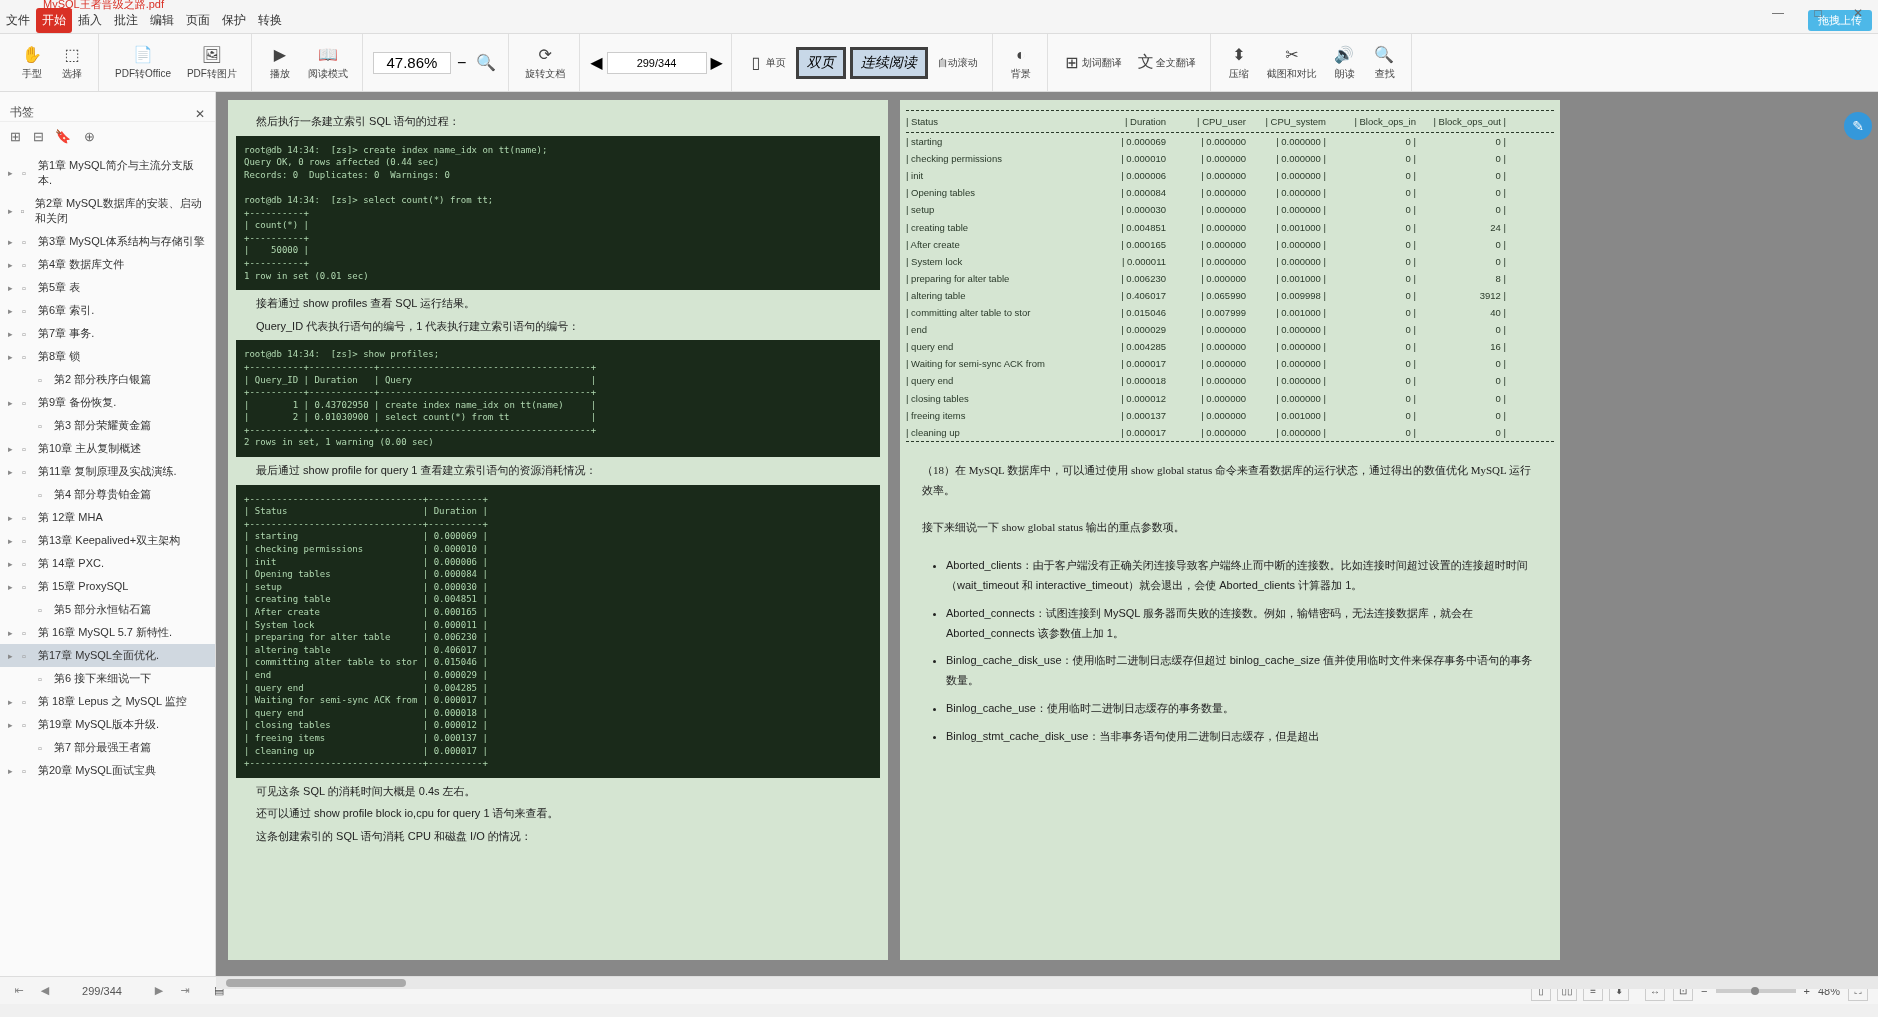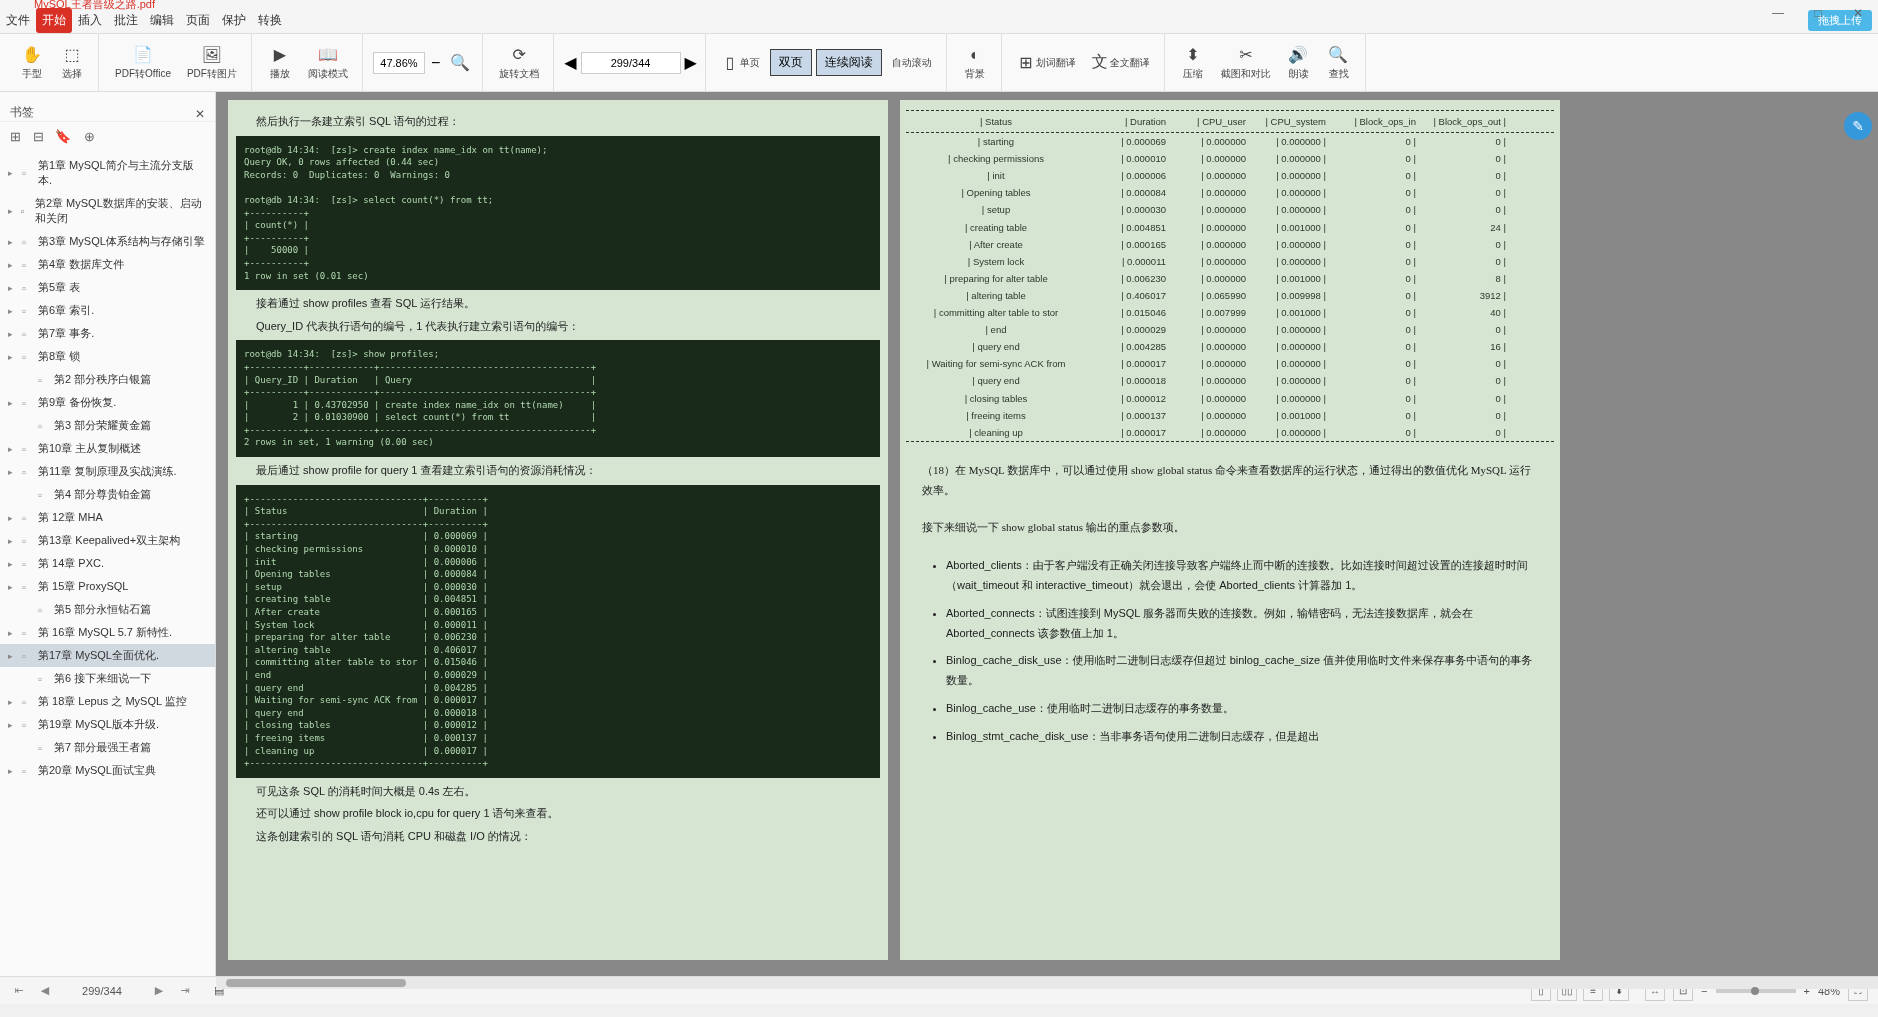--- a/index.html
+++ b/index.html
@@ -1,40 +1,40 @@
 <!DOCTYPE html>
 <html><head>
 <meta charset="utf-8">
 <style>
 * { margin: 0; padding: 0; box-sizing: border-box; font-family: "Microsoft YaHei", Arial, sans-serif; }
 body { background: #f0f0f0; overflow: hidden; width: 1878px; height: 1017px; position: relative; }
 
 
-.titlebar { height: 8px; background: #f5f5f5; display: flex; align-items: center; padding-left: 34px; font-size: 11px; color: #666; }
+.titlebar { height: 8px; background: #f5f5f5; display: flex; align-items: center; padding-left: 43px; font-size: 11px; color: #666; }
 .titlebar .tab { color: #d93025; }
 
 
 .menubar { height: 26px; background: #f5f5f5; display: flex; align-items: center; border-bottom: 1px solid #ddd; }
 .menubar .item { padding: 4px 6px; font-size: 12px; color: #333; cursor: pointer; }
 .menubar .item.active { background: #d93025; color: #fff; border-radius: 3px; }
 .menubar .spacer { flex: 1; }
 .menubar .right-btn { padding: 3px 10px; font-size: 11px; background: #4db8e8; color: #fff; border-radius: 3px; margin-right: 6px; }
 
 
 .toolbar { height: 58px; background: #f9f9f9; display: flex; align-items: center; border-bottom: 1px solid #ddd; padding: 0 6px; gap: 2px; }
 .tool-group { display: flex; align-items: center; gap: 4px; padding: 0 8px; border-right: 1px solid #e0e0e0; height: 100%; }
 .tool-btn { display: flex; flex-direction: column; align-items: center; justify-content: center; padding: 4px 6px; font-size: 10px; color: #444; cursor: pointer; min-width: 36px; }
 .tool-btn .icon { width: 20px; height: 20px; display: flex; align-items: center; justify-content: center; font-size: 16px; margin-bottom: 2px; }
 .tool-btn.small { flex-direction: row; min-width: auto; }
 .tool-btn.small .icon { width: 16px; height: 16px; margin: 0 2px 0 0; }
 .zoom-box { display: flex; align-items: center; gap: 2px; }
-.zoom-input { width: 52px; height: 22px; border: 1px solid #ccc; font-size: 11px; text-align: center; }
+.zoom-input { width: 78px; height: 22px; border: 1px solid #ccc; font-size: 15px; text-align: center; }
 .page-nav { display: flex; align-items: center; gap: 4px; }
 .page-input { width: 100px; height: 22px; border: 1px solid #ccc; font-size: 11px; text-align: center; }
-.mode-btn { padding: 4px 8px; font-size: 12px; background: #fff; border: 1px solid #404040; }
+.mode-btn { padding: 4px 8px; font-size: 14px; background: #fff; border: 3px solid #404040; font-style: italic; }
 .mode-btn.active { background: #c8d8e8; }
 
 
 .main { display: flex; height: 884px; }
 
 
 .sidebar { width: 216px; background: #fafafa; border-right: 1px solid #ddd; display: flex; flex-direction: column; }
 .sidebar-header { height: 30px; display: flex; align-items: flex-end; justify-content: space-between; padding: 0 10px; font-size: 12px; color: #555; border-bottom: 1px solid #eee; }
 .sidebar-tools { height: 28px; display: flex; align-items: center; gap: 12px; padding: 0 10px; }
 .sidebar-tools span { font-size: 13px; color: #666; cursor: pointer; }
@@ -46,21 +46,21 @@
 .bookmark-item.sub { padding-left: 24px; }
 
 
 .docarea { flex: 1; background: #888; overflow: auto; display: flex; gap: 12px; padding: 8px 12px; position: relative; }
 .page { background: #d5e5d2; width: 660px; height: 860px; padding: 8px; font-size: 10px; color: #222; flex-shrink: 0; }
 .page p { margin: 5px 20px; font-size: 11px; line-height: 1.6; }
 .terminal { background: #1a2a1a; color: #b0d8b0; font-family: monospace; font-size: 9px; padding: 8px; margin: 4px 0; white-space: pre; line-height: 1.4; }
 .page2 { font-family: monospace; font-size: 9.5px; padding: 10px 6px; }
 .status-table { color: #2a3a2a; line-height: 1.8; }
 .status-row { display: flex; }
-.status-row .c1 { width: 180px; text-align: center; }
+.status-row .c1 { width: 180px; }
 .status-row .c2 { width: 80px; text-align: right; }
 .status-row .c3 { width: 80px; text-align: right; }
 .status-row .c4 { width: 80px; text-align: right; }
 .status-row .c5 { width: 90px; text-align: right; }
 .status-row .c6 { width: 90px; text-align: right; }
 .page2 .body-text { font-family: "Microsoft YaHei"; font-size: 11px; line-height: 1.8; margin: 18px 16px; }
 .page2 ul { margin: 6px 20px 18px 40px; font-family: "Microsoft YaHei"; font-size: 11px; line-height: 1.8; }
 .page2 li { margin-bottom: 8px; list-style: disc; }
 
 .float-btn { position: absolute; right: 6px; top: 20px; width: 28px; height: 28px; background: #3498db; border-radius: 50%; color: #fff; display: flex; align-items: center; justify-content: center; font-size: 14px; }

